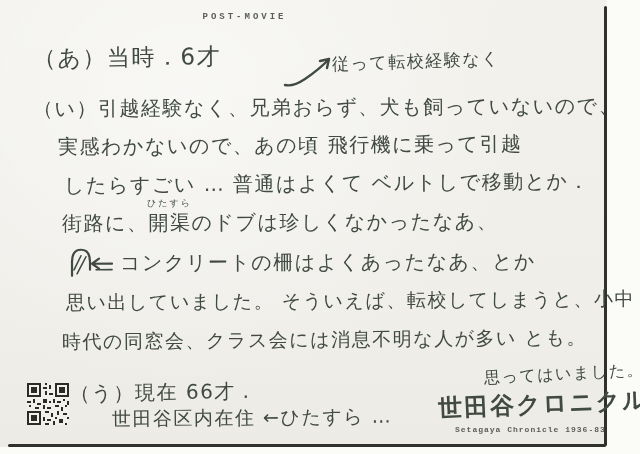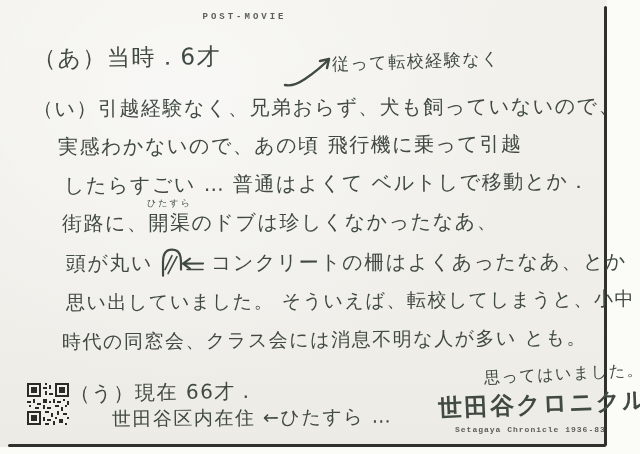--- a/index.html
+++ b/index.html
@@ -85,21 +85,20 @@
   </svg>
   <div class="hw l-ann">従って転校経験なく</div>
 
   <div class="hw l-i1">（い）引越経験なく、兄弟おらず、犬も飼っていないので、</div>
   <div class="hw l-i2">実感わかないので、あの頃 飛行機に乗って引越</div>
   <div class="hw l-i3">したらすごい … 普通はよくて ベルトしで移動とか．</div>
   <div class="hw furi">ひたすら</div>
   <div class="hw l-i4">街路に、開渠のドブは珍しくなかったなあ、</div>
 
   <div class="hw l-i5">
-    <span>頭が丸い</span>
     <svg id="post-sketch" width="46" height="30" viewBox="0 0 46 30">
 
       <path d="M4,28 L4,14 Q4,2 13,2 Q22,2 22,14 L22,22" fill="none" stroke="#414a42" stroke-width="2.2" stroke-linecap="round"></path>
       <path d="M6,22 L13,8 M9,26 L18,9" fill="none" stroke="#414a42" stroke-width="1.6" stroke-linecap="round"></path>
 
       <path d="M44,16 L24,16 M24,16 L31,11 M24,16 L31,21" fill="none" stroke="#414a42" stroke-width="2.2" stroke-linecap="round"></path>
       <path d="M44,22 L28,22" fill="none" stroke="#414a42" stroke-width="1.6" stroke-linecap="round"></path>
     </svg>
     <span>コンクリートの柵はよくあったなあ、とか</span>
   </div>

